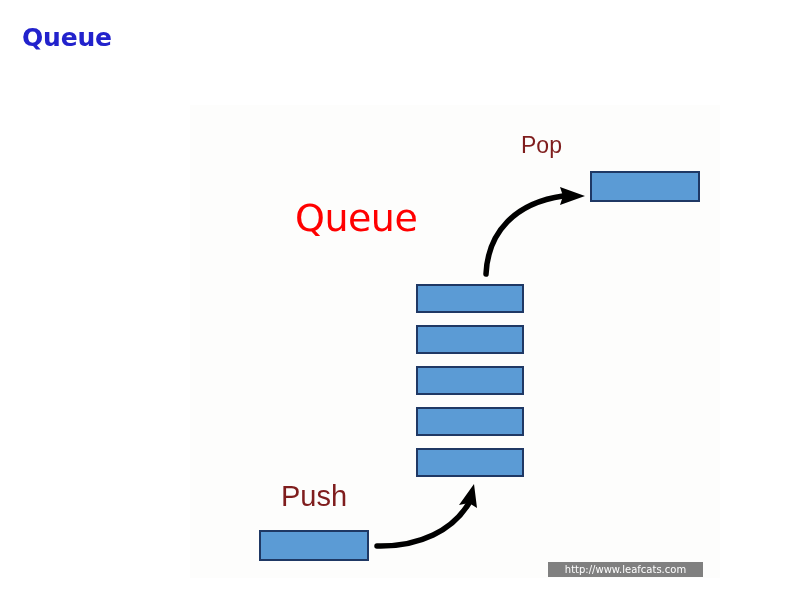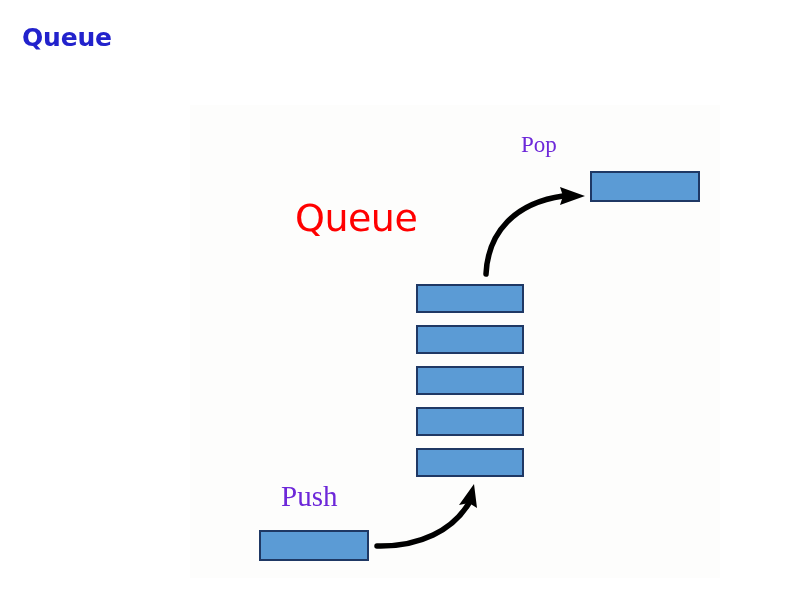--- a/index.html
+++ b/index.html
@@ -43,22 +43,22 @@
   #stack-box-1 { left: 416px; top: 284px; width: 108px; height: 29px; }
   #stack-box-2 { left: 416px; top: 325px; width: 108px; height: 29px; }
   #stack-box-3 { left: 416px; top: 366px; width: 108px; height: 29px; }
   #stack-box-4 { left: 416px; top: 407px; width: 108px; height: 29px; }
   #stack-box-5 { left: 416px; top: 448px; width: 108px; height: 29px; }
   #popped-box  { left: 590px; top: 171px; width: 110px; height: 31px; }
   #push-box    { left: 259px; top: 530px; width: 110px; height: 31px; }
 
   .diagram-label {
     position: absolute;
-    font-family: Liberation Serif, serif;
-    color: #6d28d9;
+    font-family: Liberation Sans, sans-serif;
+    color: #7f1d1d;
     white-space: nowrap;
   }
   #label-pop {
     left: 521px;
     top: 132px;
     font-size: 23px;
   }
   #label-push {
     left: 281px;
     top: 480px;
@@ -127,14 +127,15 @@
     <g>
       <path d="M 486,274 C 488,232 515,203 563,196" fill="none" stroke="#000000" stroke-width="5.5" stroke-linecap="round"></path>
       <path d="M 585,196 L 560,187 L 563,196 L 560,205 Z" fill="#000000"></path>
     </g>
     <g>
       <path d="M 377,546 C 420,547 453,530 469,503" fill="none" stroke="#000000" stroke-width="5.5" stroke-linecap="round"></path>
       <path d="M 474,484 L 459,505 L 469,503 L 477,508 Z" fill="#000000"></path>
     </g>
   </svg>
 
+  <div id="watermark">http://www.leafcats.com</div>
 
 </div>
 
 </body></html>

